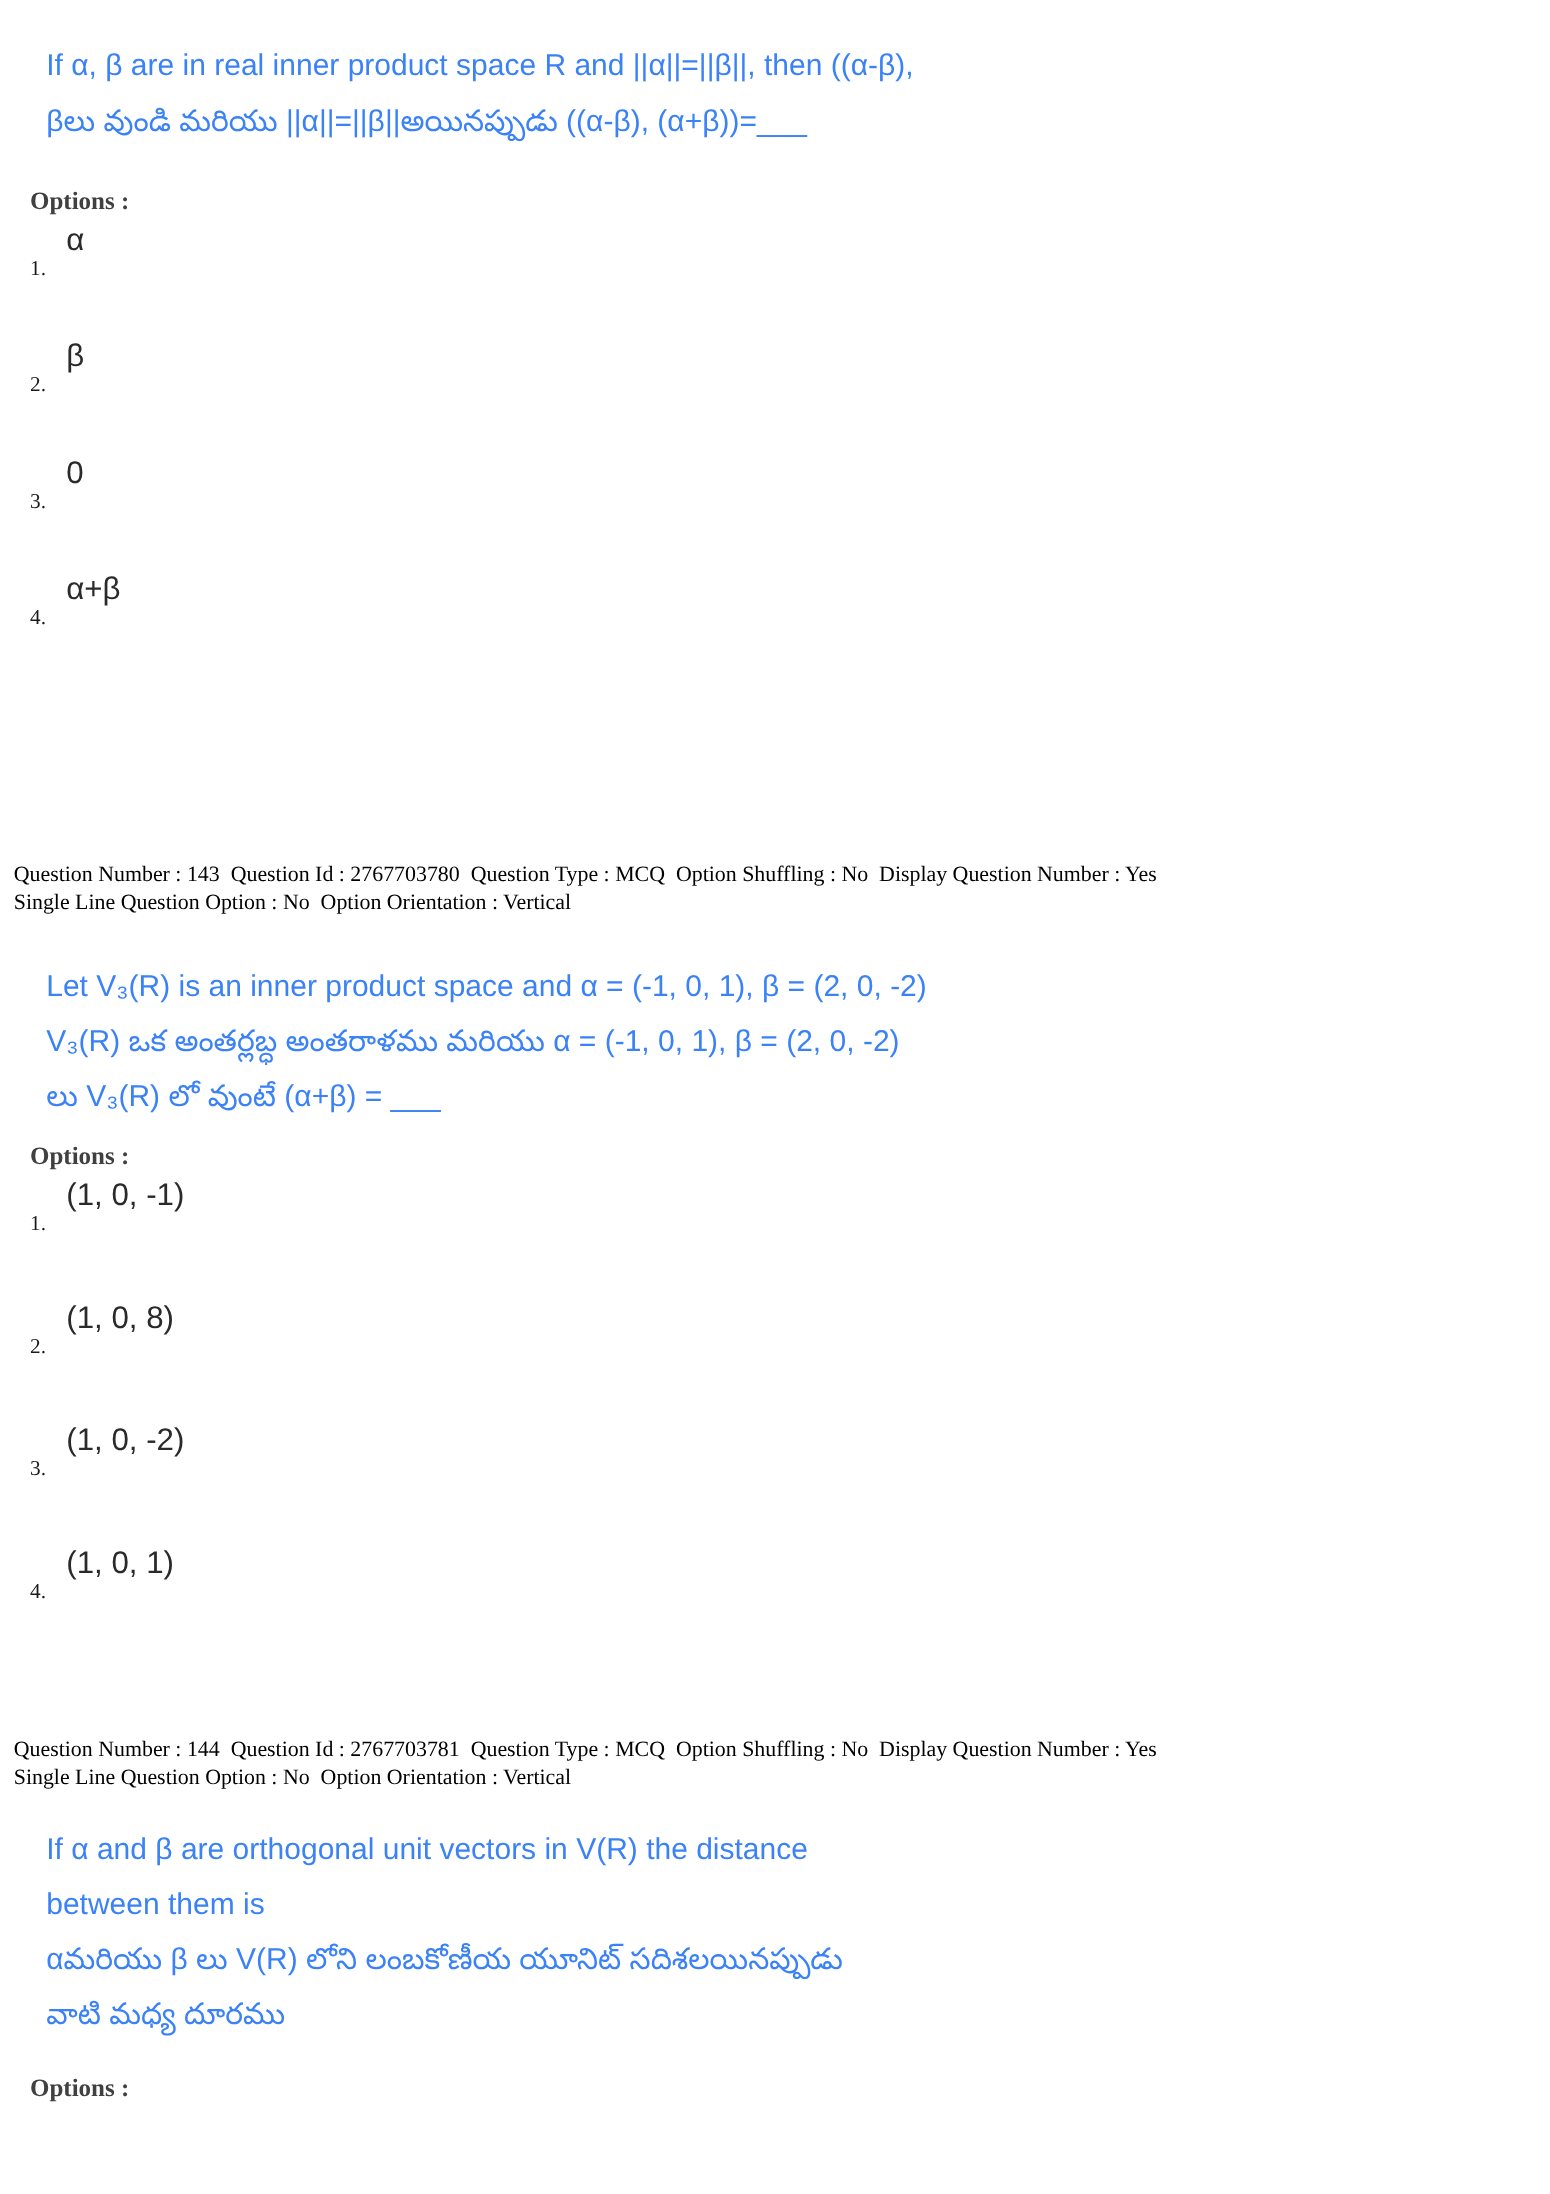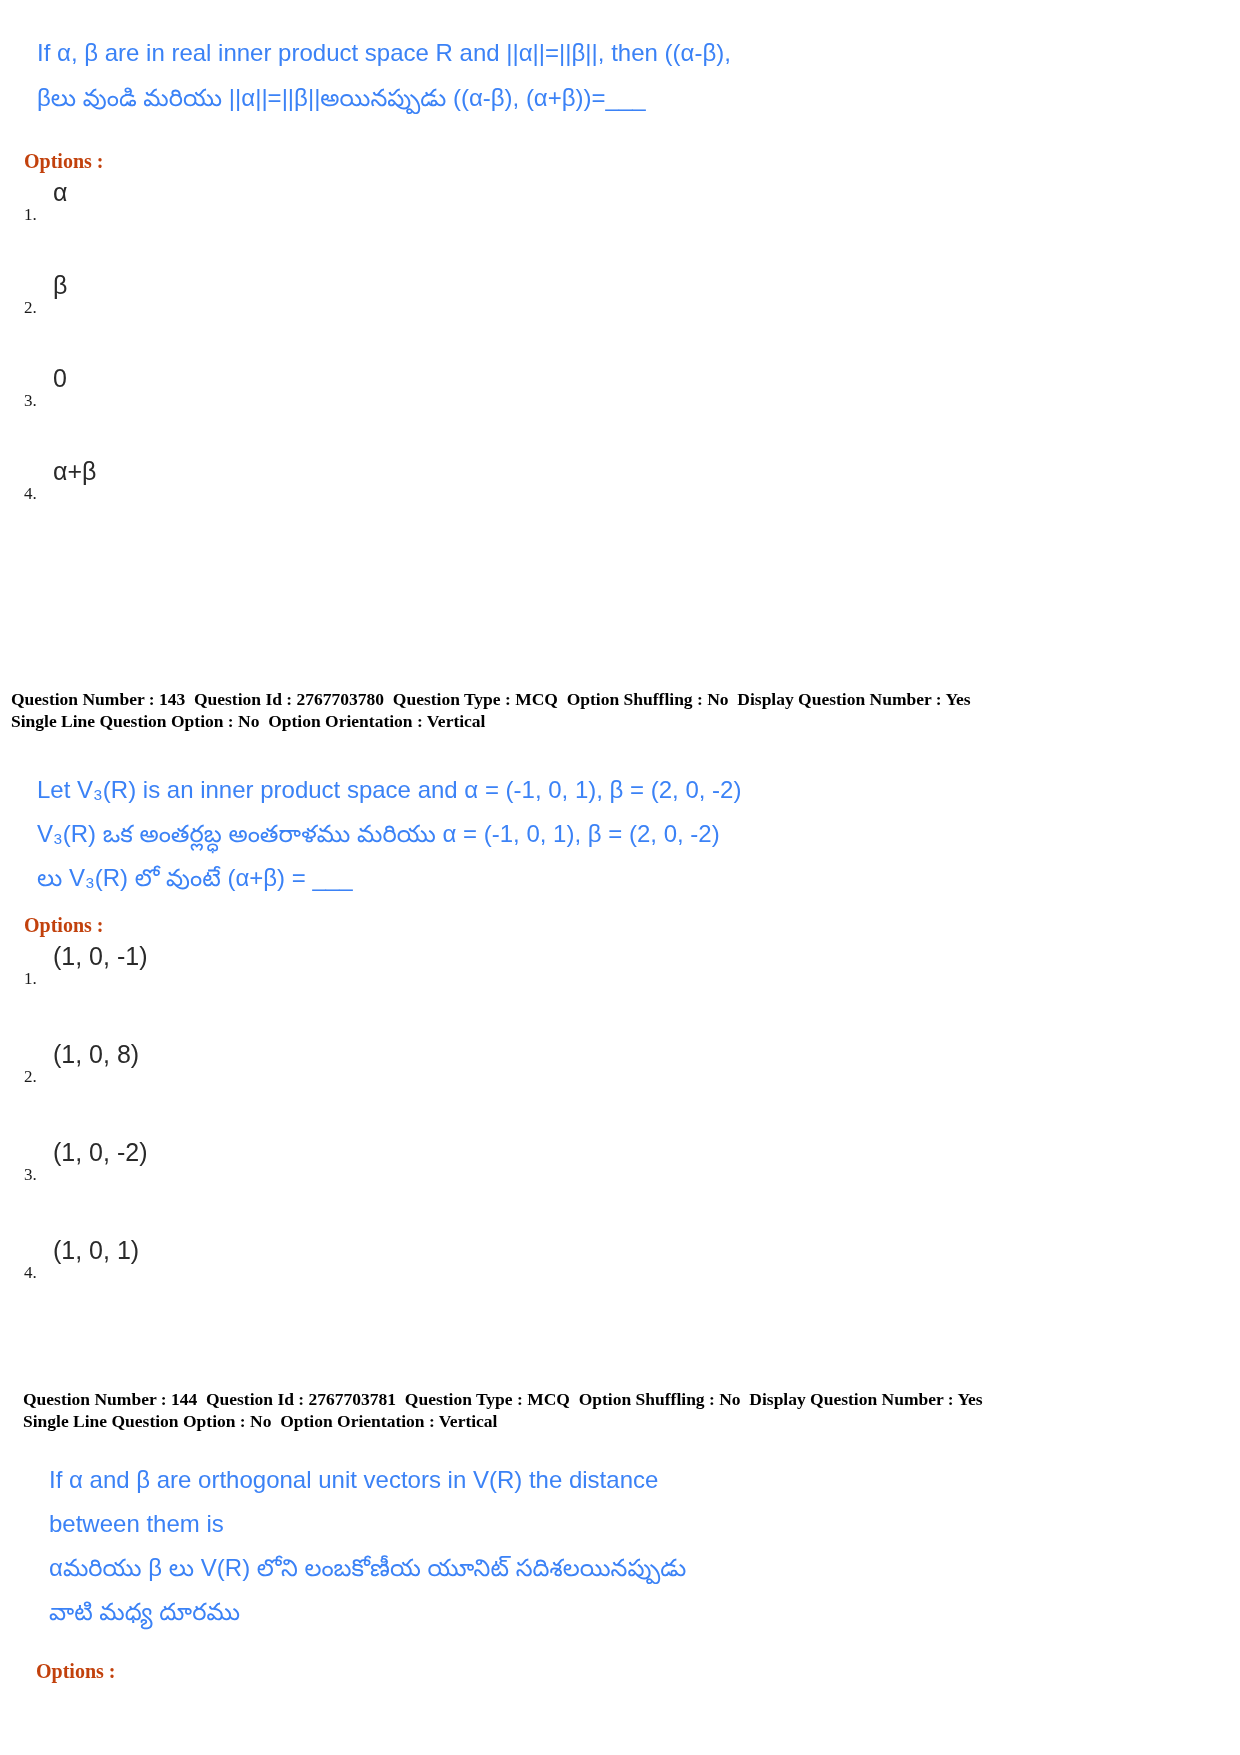--- a/index.html
+++ b/index.html
@@ -15,25 +15,25 @@
     overflow: hidden;
     font-family: "Liberation Sans", "DejaVu Sans", sans-serif;
   }
   .q-section {
     position: absolute;
     left: 0;
     right: 0;
   }
   #q-top  { top: 30px; }
   #q-143  { top: 688px; }
-  #q-144  { top: 1388px; margin-left: 12px; }
+  #q-144  { top: 1388px; }
 
   .meta-line {
     font-family: "Liberation Serif", "DejaVu Serif", serif;
-    font-weight: bold;
+    font-weight: normal;
     font-size: 17.5px;
     line-height: 22px;
     color: #000000;
     padding-left: 11px;
     white-space: pre-wrap;
   }
   .body-line {
     font-size: 24px;
     line-height: 45px;
     padding-left: 37px;
@@ -42,21 +42,21 @@
   }
   .body-compact .body-line { line-height: 44px; }
   .body-start { margin-top: 36px; }
   .body-start-144 { margin-top: 26px; }
 
   .options-label {
     font-family: "Liberation Serif", "DejaVu Serif", serif;
     font-weight: bold;
     font-size: 20px;
     line-height: 26px;
-    color: #c2410c;
+    color: #404040;
     padding-left: 24px;
   }
   .options-label-top { margin-top: 28px; }
   .options-label-143 { margin-top: 12px; }
   .options-label-144 { margin-top: 24px; }
 
   .options-list { margin-top: 4px; }
   .option-row { position: relative; }
   .option-row.h93 { height: 93px; }
   .option-row.h98 { height: 98px; }

